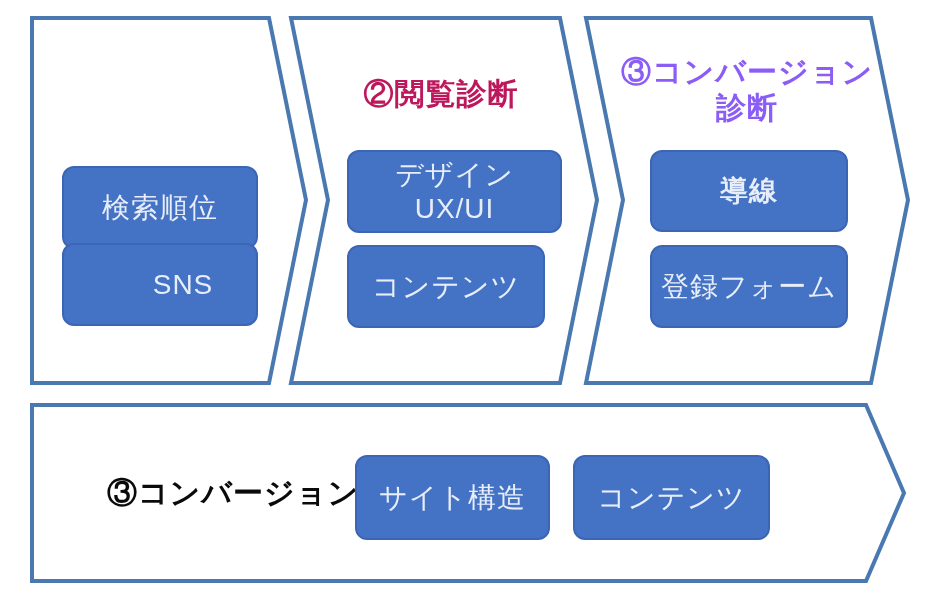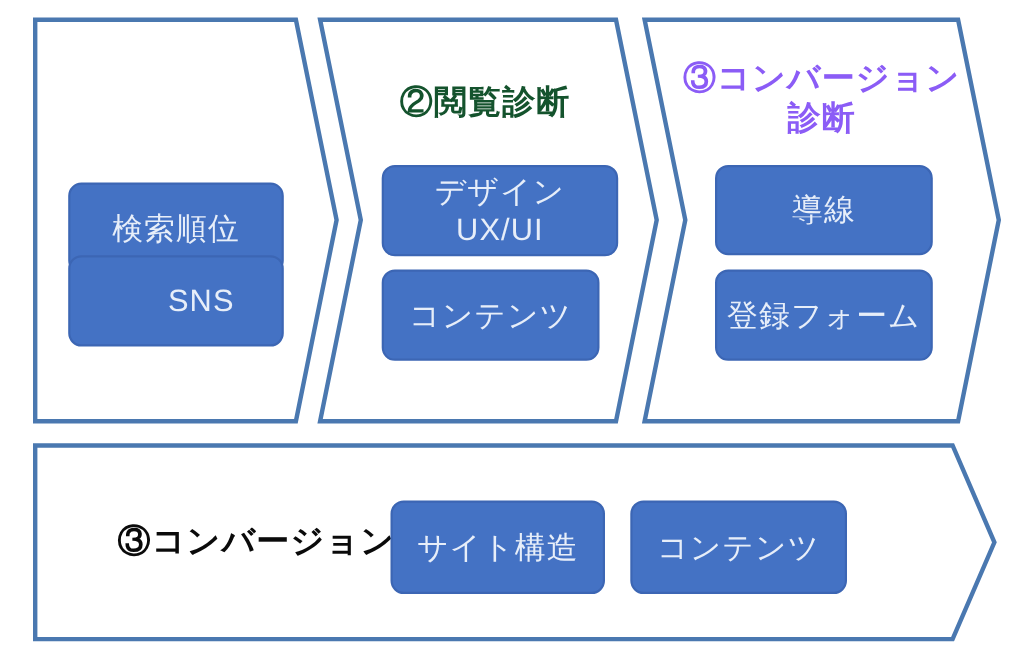--- a/index.html
+++ b/index.html
@@ -46,41 +46,41 @@
     border: 2px solid #3c66b4;
     border-radius: 12px;
     box-sizing: border-box;
     color: #e7eef9;
     font-size: 28px;
     line-height: 34px;
     white-space: pre-line;
     letter-spacing: 1px;
   }
   .chip-1a { left: 62px;  top: 166px; width: 196px; height: 83px; }
-  .chip-1b { left: 62px;  top: 232px; width: 196px; height: 83px; padding-left: 46px; }
+  .chip-1b { left: 62px;  top: 243px; width: 196px; height: 83px; padding-left: 46px; }
   .chip-2a { left: 347px; top: 150px; width: 215px; height: 83px; }
   .chip-2b { left: 347px; top: 245px; width: 198px; height: 83px; }
-  .chip-3a { left: 650px; top: 150px; width: 198px; height: 82px; }
+  .chip-3a { left: 650px; top: 150px; width: 198px; height: 82px; font-weight: bold; }
   .chip-3b { left: 650px; top: 245px; width: 198px; height: 83px; }
   .chip-4a { left: 355px; top: 455px; width: 195px; height: 85px; }
   .chip-4b { left: 573px; top: 455px; width: 197px; height: 85px; }
 </style>
 </head>
 <body>
 
 <div class="canvas" style="background: rgb(255, 255, 255);">
 
   <svg class="shapes-layer" width="940" height="599" viewBox="0 0 940 599">
     <polygon points="32,18 269,18 306,200 269,383 32,383" fill="#ffffff" stroke="#4a78b0" stroke-width="4" stroke-miterlimit="12"></polygon>
     <polygon points="291,18 560,18 597,200 560,383 291,383 328,200" fill="#ffffff" stroke="#4a78b0" stroke-width="4" stroke-miterlimit="12"></polygon>
     <polygon points="586,18 871,18 908,200 871,383 586,383 623,200" fill="#ffffff" stroke="#4a78b0" stroke-width="4" stroke-miterlimit="12"></polygon>
     <polygon points="32,405 866,405 904,493 866,581 32,581" fill="#ffffff" stroke="#4a78b0" stroke-width="4" stroke-miterlimit="12"></polygon>
   </svg>
 
-  <div class="title title-2" style="color: #14532d;">②閲覧診断</div>
+  <div class="title title-2" style="color: #be185d;">②閲覧診断</div>
   <div class="title title-3" style="color: #8b5cf6;">③コンバージョン
 診断</div>
   <div class="title title-4" style="color: rgb(10, 10, 10);">③コンバージョン</div>
 
   <div class="chip chip-1a" style="background: rgb(68, 114, 196); border-color: rgb(60, 102, 180); color: rgb(231, 238, 249);">検索順位</div>
   <div class="chip chip-1b" style="background: rgb(68, 114, 196); border-color: rgb(60, 102, 180); color: rgb(231, 238, 249);">SNS</div>
 
   <div class="chip chip-2a" style="background: rgb(68, 114, 196); border-color: rgb(60, 102, 180); color: rgb(231, 238, 249);">デザイン
 UX/UI</div>
   <div class="chip chip-2b" style="background: rgb(68, 114, 196); border-color: rgb(60, 102, 180); color: rgb(231, 238, 249);">コンテンツ</div>

